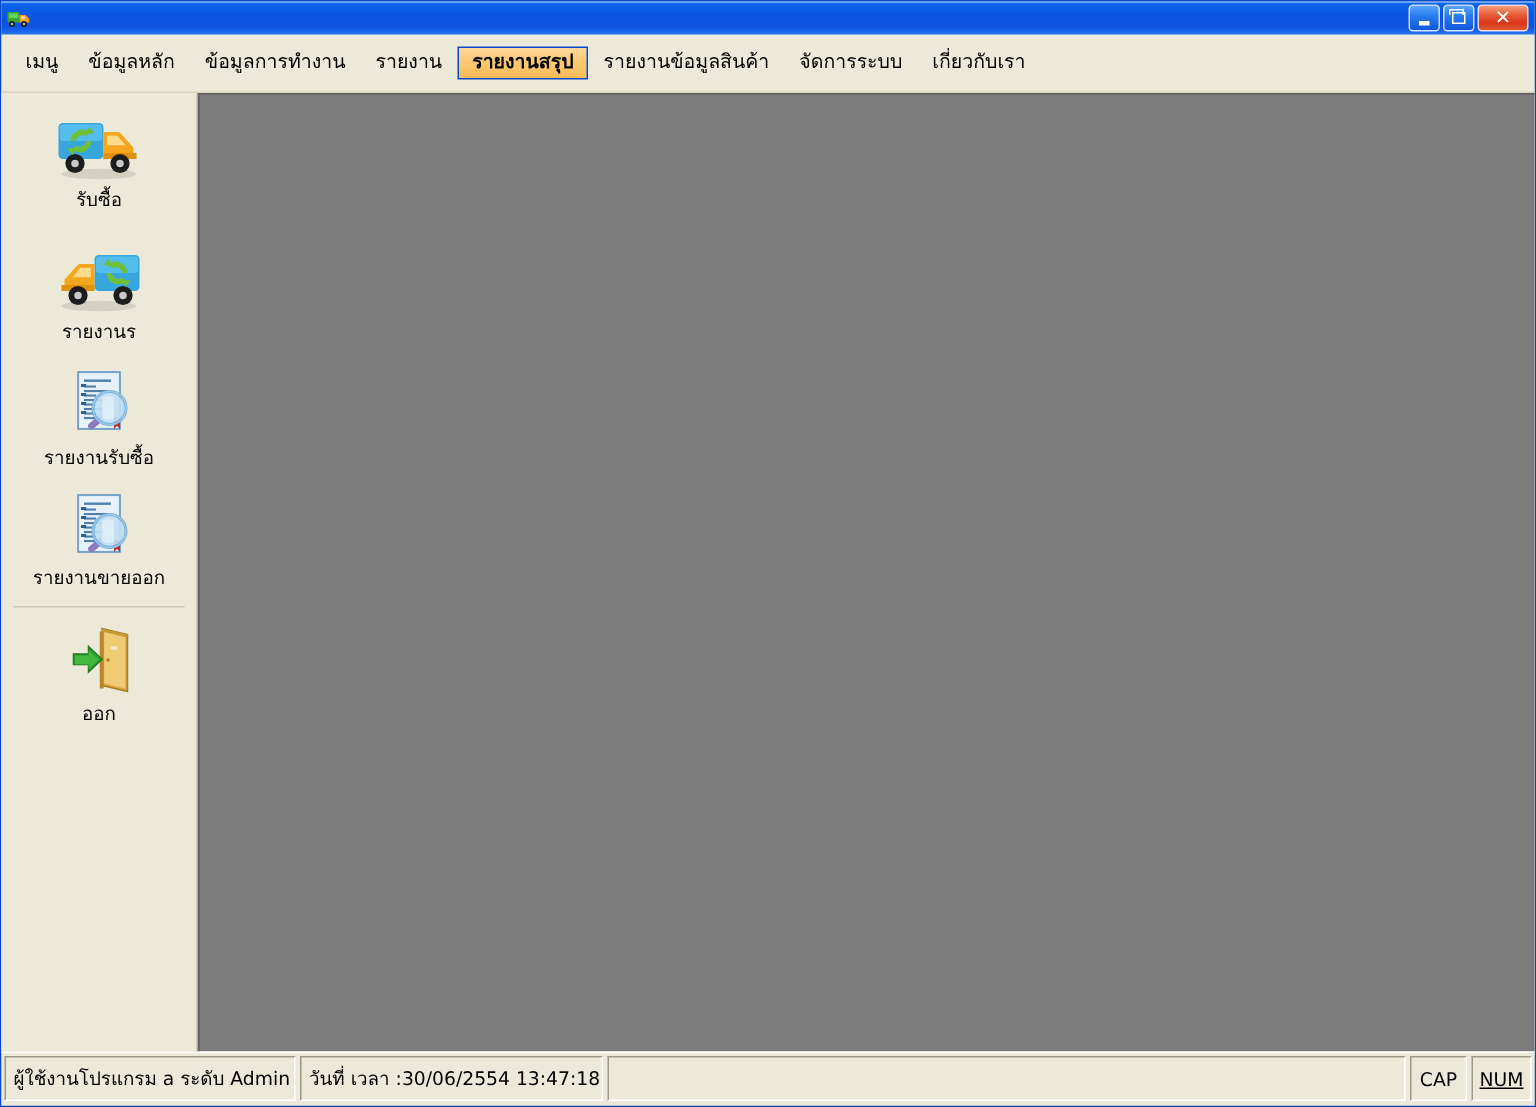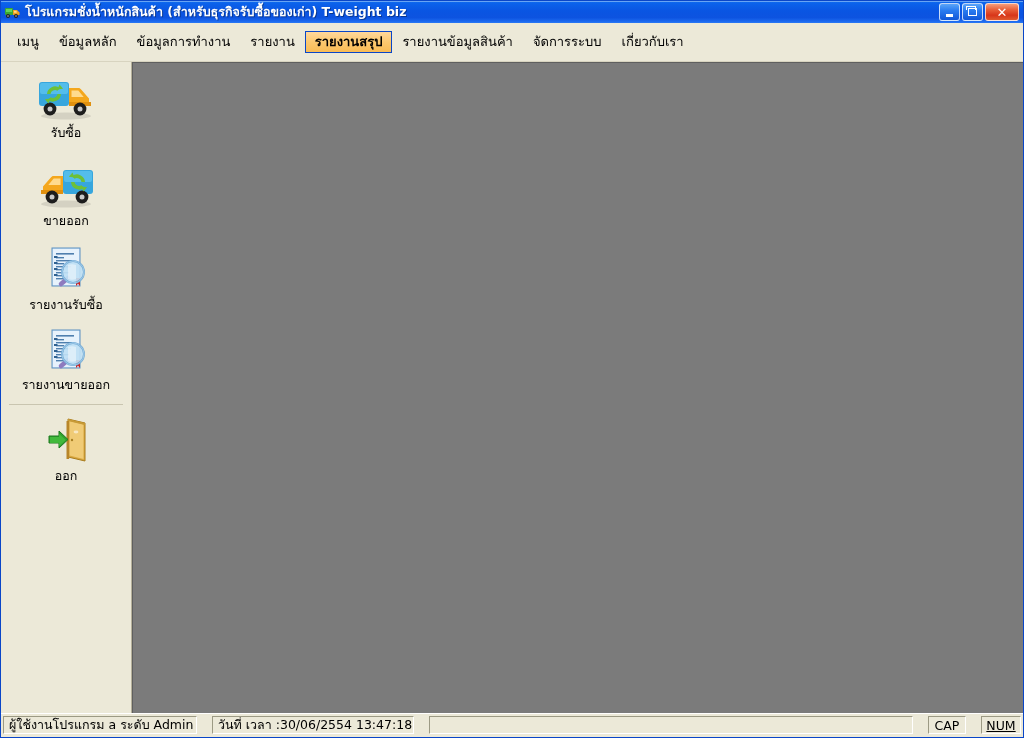--- a/index.html
+++ b/index.html
@@ -139,25 +139,25 @@
     flex: 1;
     background: #7b7b7b;
     border-left: 1px solid #5f5f5f;
     border-top: 1px solid #5f5f5f;
     margin: 0;
     min-width: 0;
   }
 
   
   #statusbar {
-    height: 24px; min-height: 24px;
+    height: 36px; min-height: 24px;
     background: #ece9d8;
     display: flex; align-items: stretch;
     padding: 2px 2px 3px 2px;
-    gap: 15px;
+    gap: 3px;
     border-top: 1px solid #ffffff;
   }
   .status-panel {
     background: #ece9d8;
     border: 1px solid;
     border-color: #9c9a84 #ffffff #ffffff #9c9a84;
     display: flex; align-items: center;
     padding: 0 5px;
     font-size: 12.5px; color: #000;
     white-space: nowrap;
@@ -183,21 +183,20 @@
         <rect x="1" y="4" width="8" height="7" rx="1" fill="#3aa832"></rect>
         <rect x="2" y="5" width="6" height="3" fill="#63d45a"></rect>
         <path d="M9 6 h4 l2.5 2.5 V11 H9 Z" fill="#f0a020"></path>
         <rect x="10" y="6.8" width="2.6" height="2" fill="#ffd98a"></rect>
         <circle cx="4" cy="12" r="2" fill="#222"></circle>
         <circle cx="12" cy="12" r="2" fill="#222"></circle>
         <circle cx="4" cy="12" r="0.8" fill="#bbb"></circle>
         <circle cx="12" cy="12" r="0.8" fill="#bbb"></circle>
       </svg>
     </div>
-    <div class="title-text">โปรแกรมชั่งน้ำหนักสินค้า (สำหรับธุรกิจรับซื้อของเก่า) T-weight biz</div>
     <div class="win-buttons">
       <div class="win-btn min">
         <div class="glyph-min"></div>
       </div>
       <div class="win-btn max">
         <div class="glyph-max"></div>
       </div>
       <div class="win-btn close">
         <div class="glyph-close">✕</div>
       </div>
@@ -257,21 +256,21 @@
               <circle cx="45" cy="37" r="6.4" fill="#1d1d1d"></circle>
               <circle cx="15" cy="37" r="2.5" fill="#c9c9c9"></circle>
               <circle cx="45" cy="37" r="2.5" fill="#c9c9c9"></circle>
               <path d="M12 22 a8 8 0 0 1 13-5.8 l-2.6 2.6 a4.6 4.6 0 0 0-6.9 3.2 z" fill="#6dc038"></path>
               <path d="M26 22 a8 8 0 0 1-13 5.8 l2.6-2.6 a4.6 4.6 0 0 0 6.9-3.2 z" fill="#6dc038"></path>
               <path d="M24.5 12.5 l3.6 4.2 -5.6 .8 z" fill="#6dc038"></path>
               <path d="M13.5 31.4 l-3.6-4.2 5.6-.8 z" fill="#6dc038"></path>
             </g>
           </svg>
         </div>
-        <div class="side-label">ขายออก</div>
+        <div class="side-label">รายงานร</div>
       </div>
 
       <div class="side-item" style="margin-top:14px;">
         <div class="side-icon">
           <svg class="icon-svg" viewBox="0 0 62 52">
             <rect x="17" y="4" width="28" height="38" fill="#cfe4f7" stroke="#5a8fc0" stroke-width="1"></rect>
             <rect x="18" y="5" width="26" height="36" fill="#e7f2fc"></rect>
             <g fill="#4f7fae">
               <rect x="21" y="9" width="18" height="1.6"></rect>
               <rect x="21" y="13" width="8" height="1.4"></rect>

